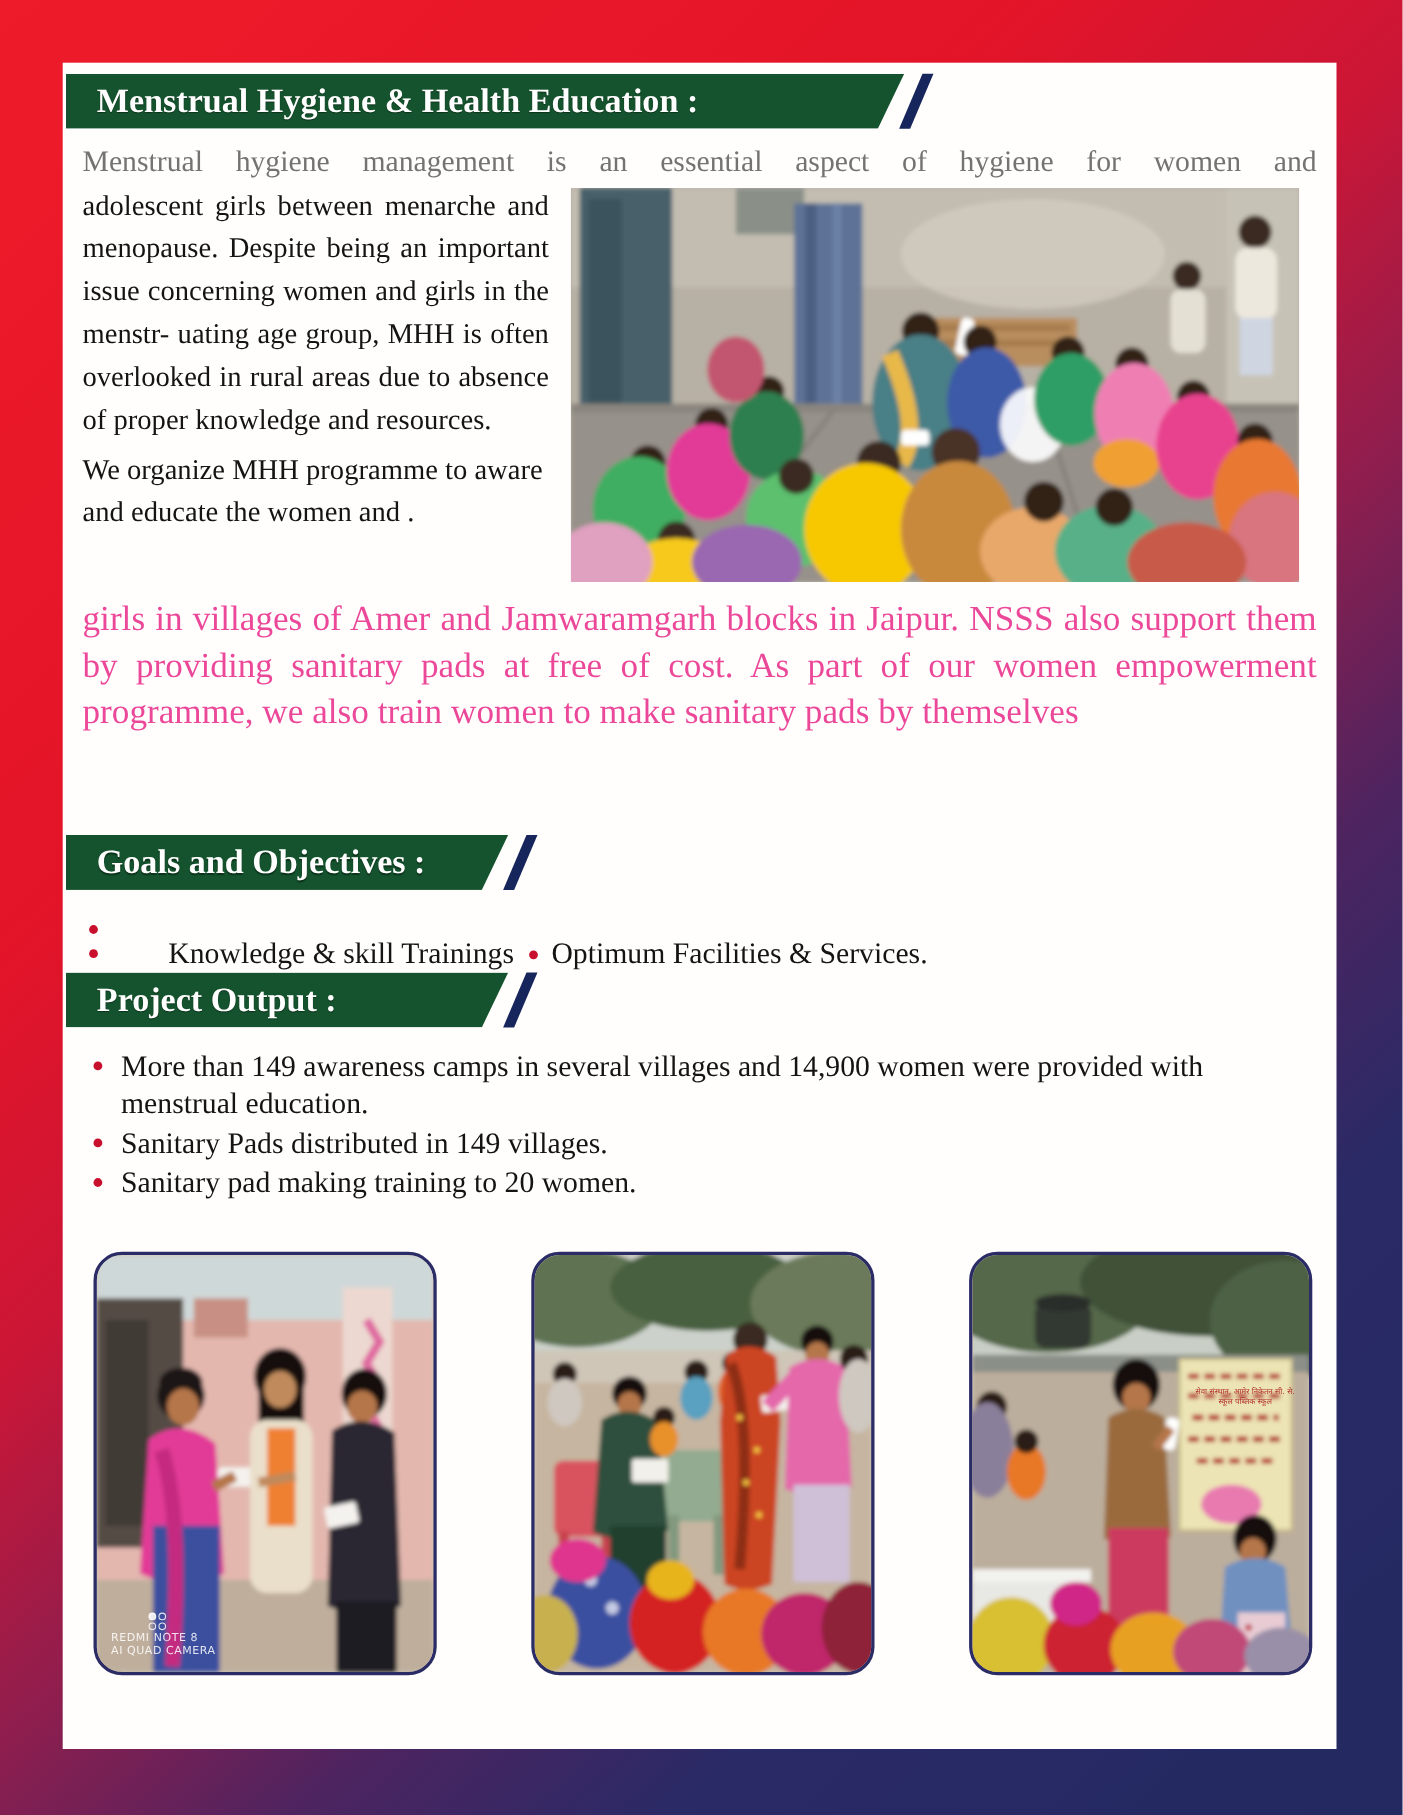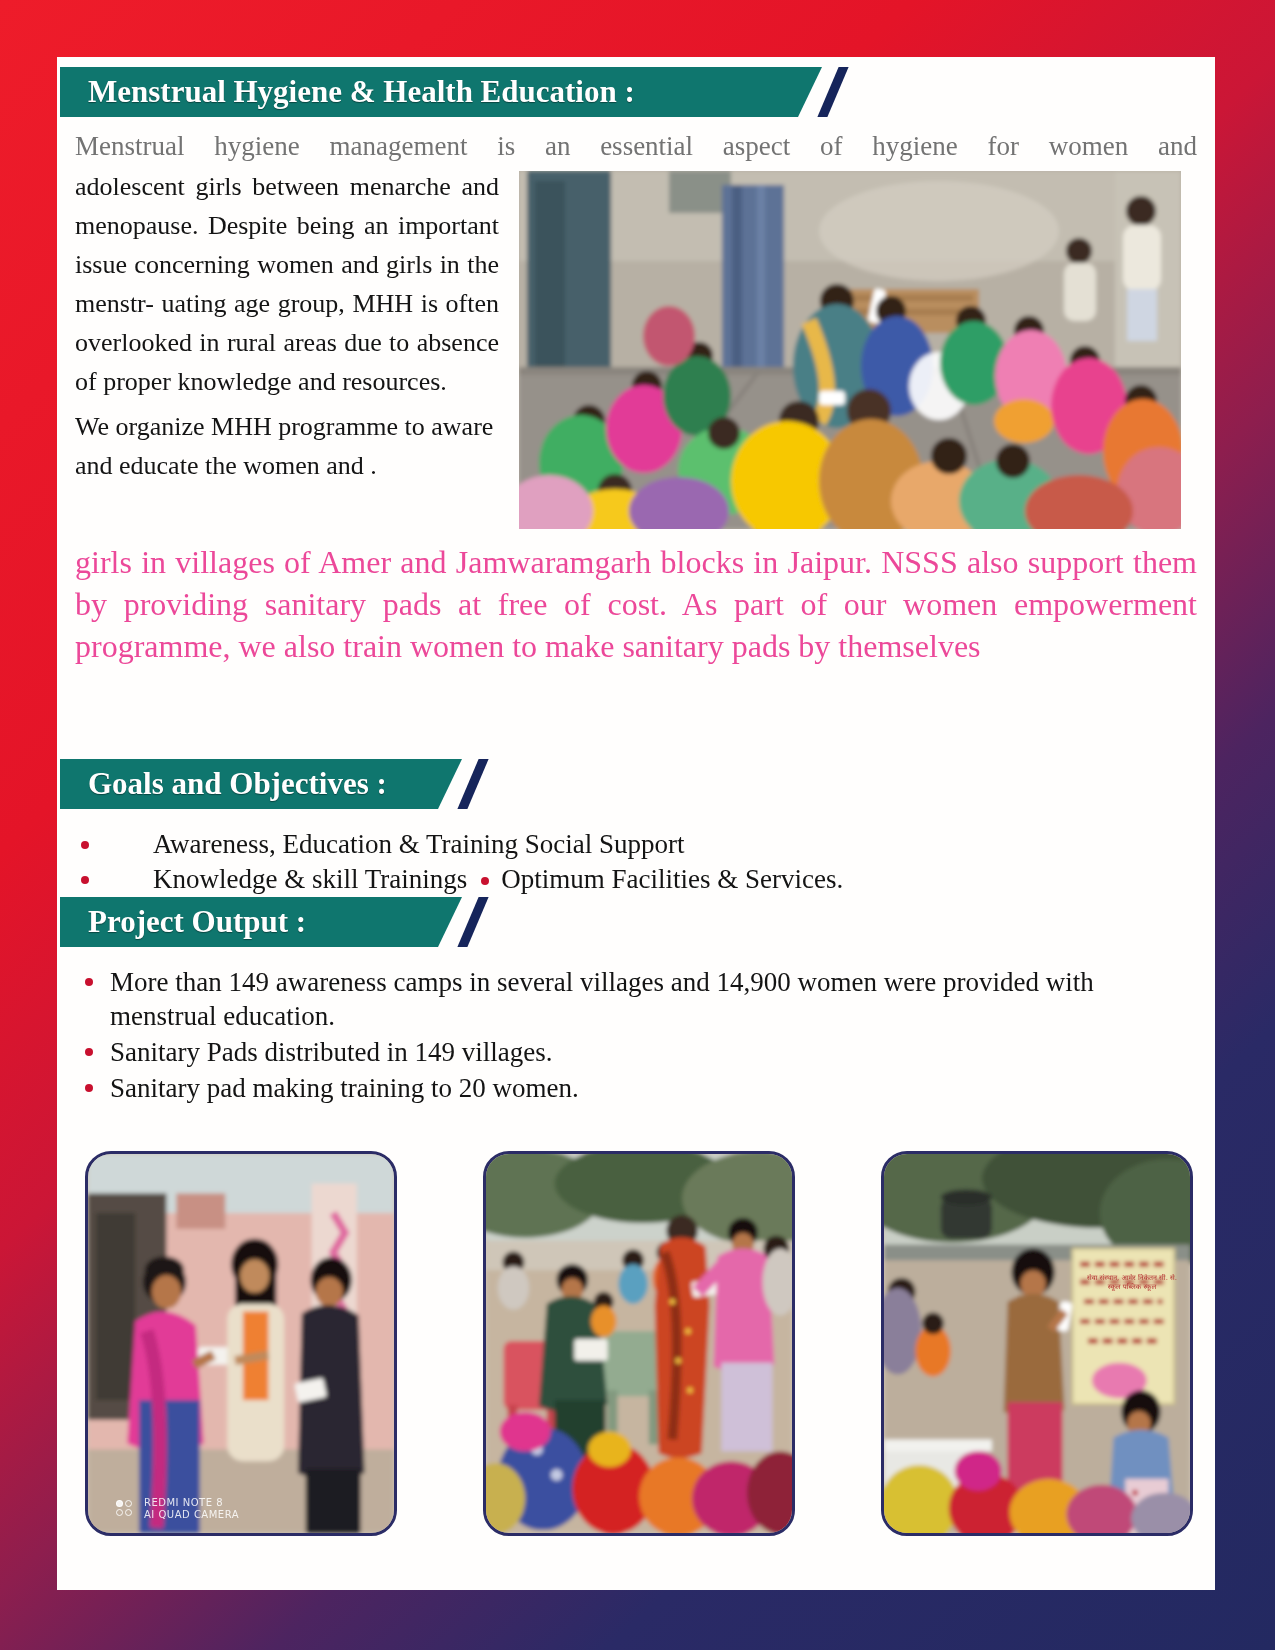--- a/index.html
+++ b/index.html
@@ -8,21 +8,21 @@
     font-family:"Liberation Serif", serif;
     background:linear-gradient(137deg,#ee1c2a 0%,#e41428 30%,#cb1636 44%,#8e1e4e 56%,#4d2460 67%,#2a2a66 78%,#232961 100%);
   }
   .sheet{
     position:absolute;left:57px;top:57px;width:1158px;height:1533px;
     background:#fffefd;padding:0 18px;box-sizing:border-box;
   }
   
   .banner-wrap{position:relative;display:inline-block;margin-left:-15px;}
   .banner{
-    position:relative;display:block;background:#0f766e;color:#ffffff;
+    position:relative;display:block;background:#14532d;color:#ffffff;
     font-weight:bold;font-size:31px;line-height:50px;height:50px;
     padding:0 40px 0 28px;box-sizing:border-box;
     clip-path:polygon(0 0,100% 0,calc(100% - 24px) 100%,0 100%);
     text-shadow:0 1px 1px rgba(0,0,0,.4);
     white-space:nowrap;
   }
   .banner.b1{width:762px;}
   .banner.b2,.banner.b3{width:402px;padding-left:28px;}
   .banner-slash{position:absolute;top:0;right:-16px;width:10px;height:100%;
     background:#16255b;transform:skewX(-23deg);}
@@ -57,23 +57,23 @@
   .outs li{line-height:34px;margin-bottom:2px;}
   .outs .txt{max-width:1060px;}
   
   .gallery{display:flex;gap:86px;margin:46px 0 0 10px;}
   .photo{
     position:relative;width:312px;height:385px;border-radius:26px;
     border:3px solid #2b2c66;overflow:hidden;background:#cfc6b8;box-sizing:border-box;
   }
   .photo svg,.main-photo svg{display:block;width:100%;height:100%;}
   .watermark{
-    position:absolute;left:28px;bottom:12px;display:flex;align-items:center;
+    position:absolute;left:13px;bottom:12px;display:flex;align-items:center;
     color:rgba(255,255,255,.85);font-family:"DejaVu Sans",sans-serif;
-    font-size:10px;line-height:12px;letter-spacing:.5px;
+    font-size:10px;line-height:12px;letter-spacing:.5px;flex-direction:column;
   }
   .wm-icon{position:relative;width:22px;height:18px;margin-right:6px;}
   .wm-icon i{position:absolute;width:7px;height:7px;border:1.4px solid rgba(255,255,255,.85);
     border-radius:50%;box-sizing:border-box;}
   .wm-icon i:nth-child(1){left:0;top:0;background:rgba(255,255,255,.85);}
   .wm-icon i:nth-child(2){left:9px;top:0;}
   .wm-icon i:nth-child(3){left:0;top:9px;}
   .wm-icon i:nth-child(4){left:9px;top:9px;}
   .hindi-banner-text{
     position:absolute;right:8px;top:100px;width:100px;
@@ -180,21 +180,20 @@
 
   
   <div class="banner-wrap bw2">
     <div class="banner b2">Goals and Objectives :</div>
     <div class="banner-slash"></div>
   </div>
 
   <ul class="blist goals">
     <li>
       <span class="dot"></span>
-      <span class="txt">Awareness, Education &amp; Training Social Support</span>
     </li>
     <li>
       <span class="dot"></span>
       <span class="txt"><span>Knowledge &amp; skill Trainings</span><span class="inline-dot"></span><span>Optimum Facilities &amp; Services.</span></span>
     </li>
   </ul>
 
   
   <div class="banner-wrap bw3">
     <div class="banner b3">Project Output :</div>

